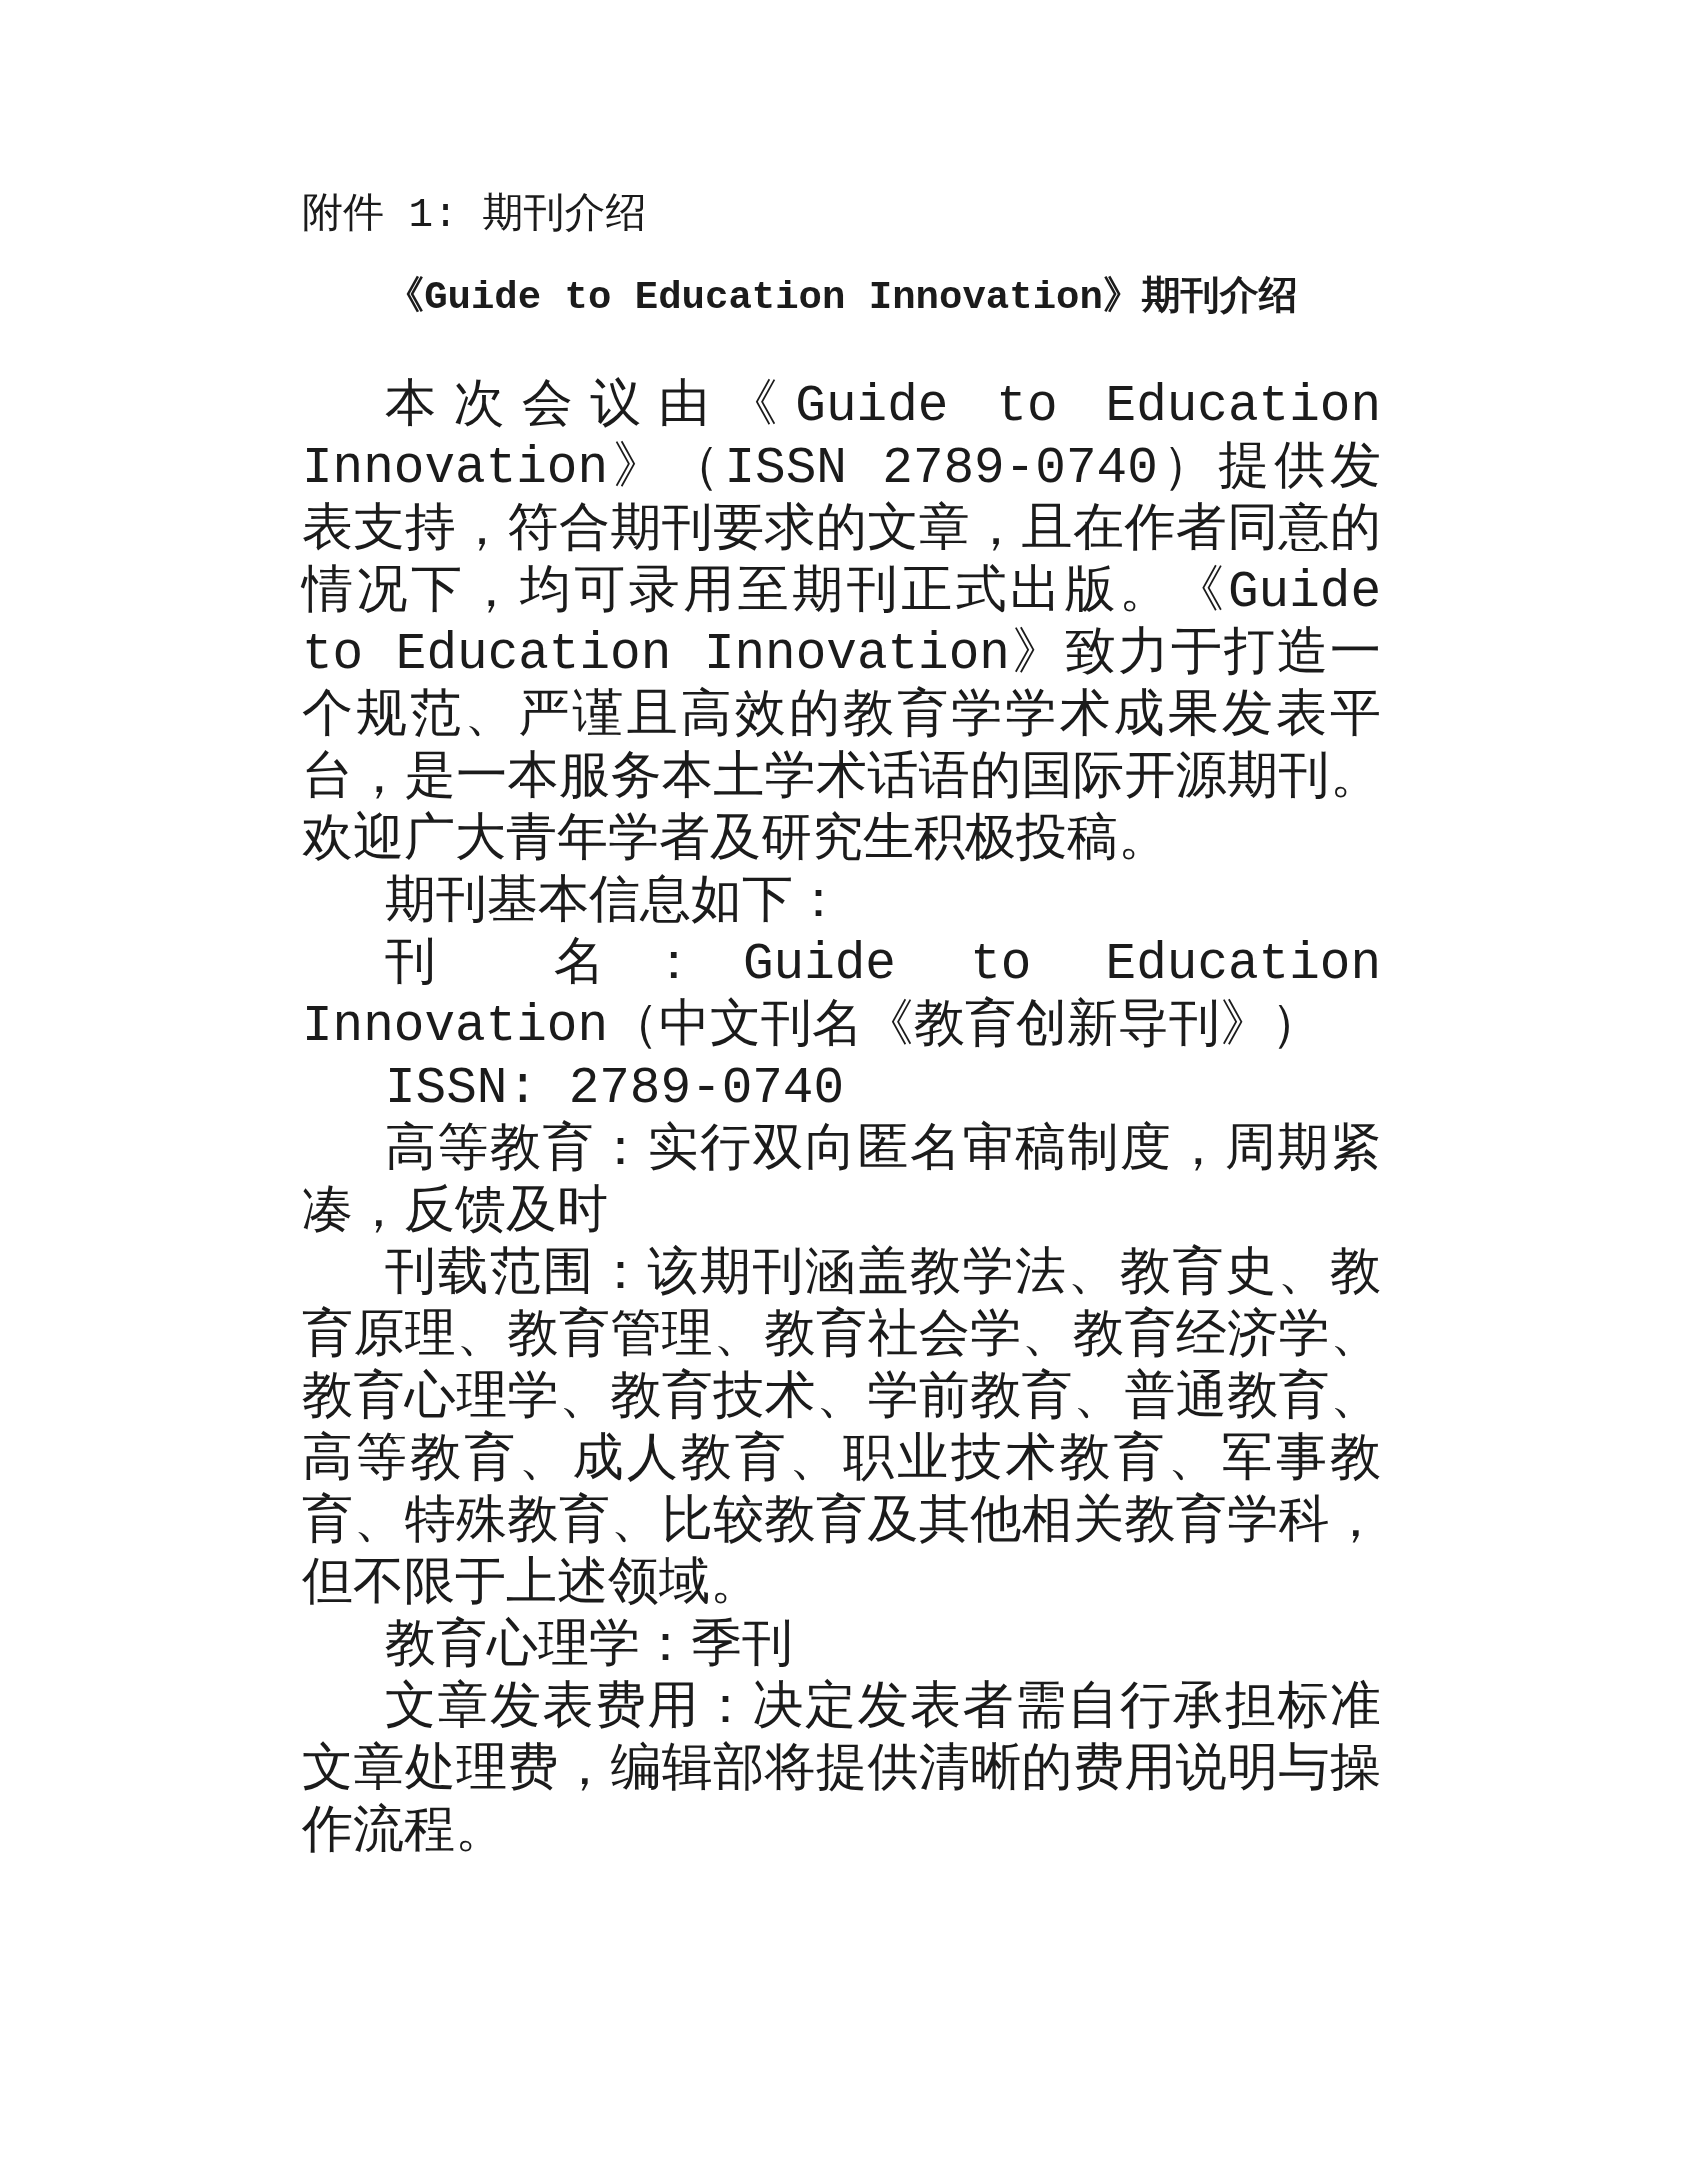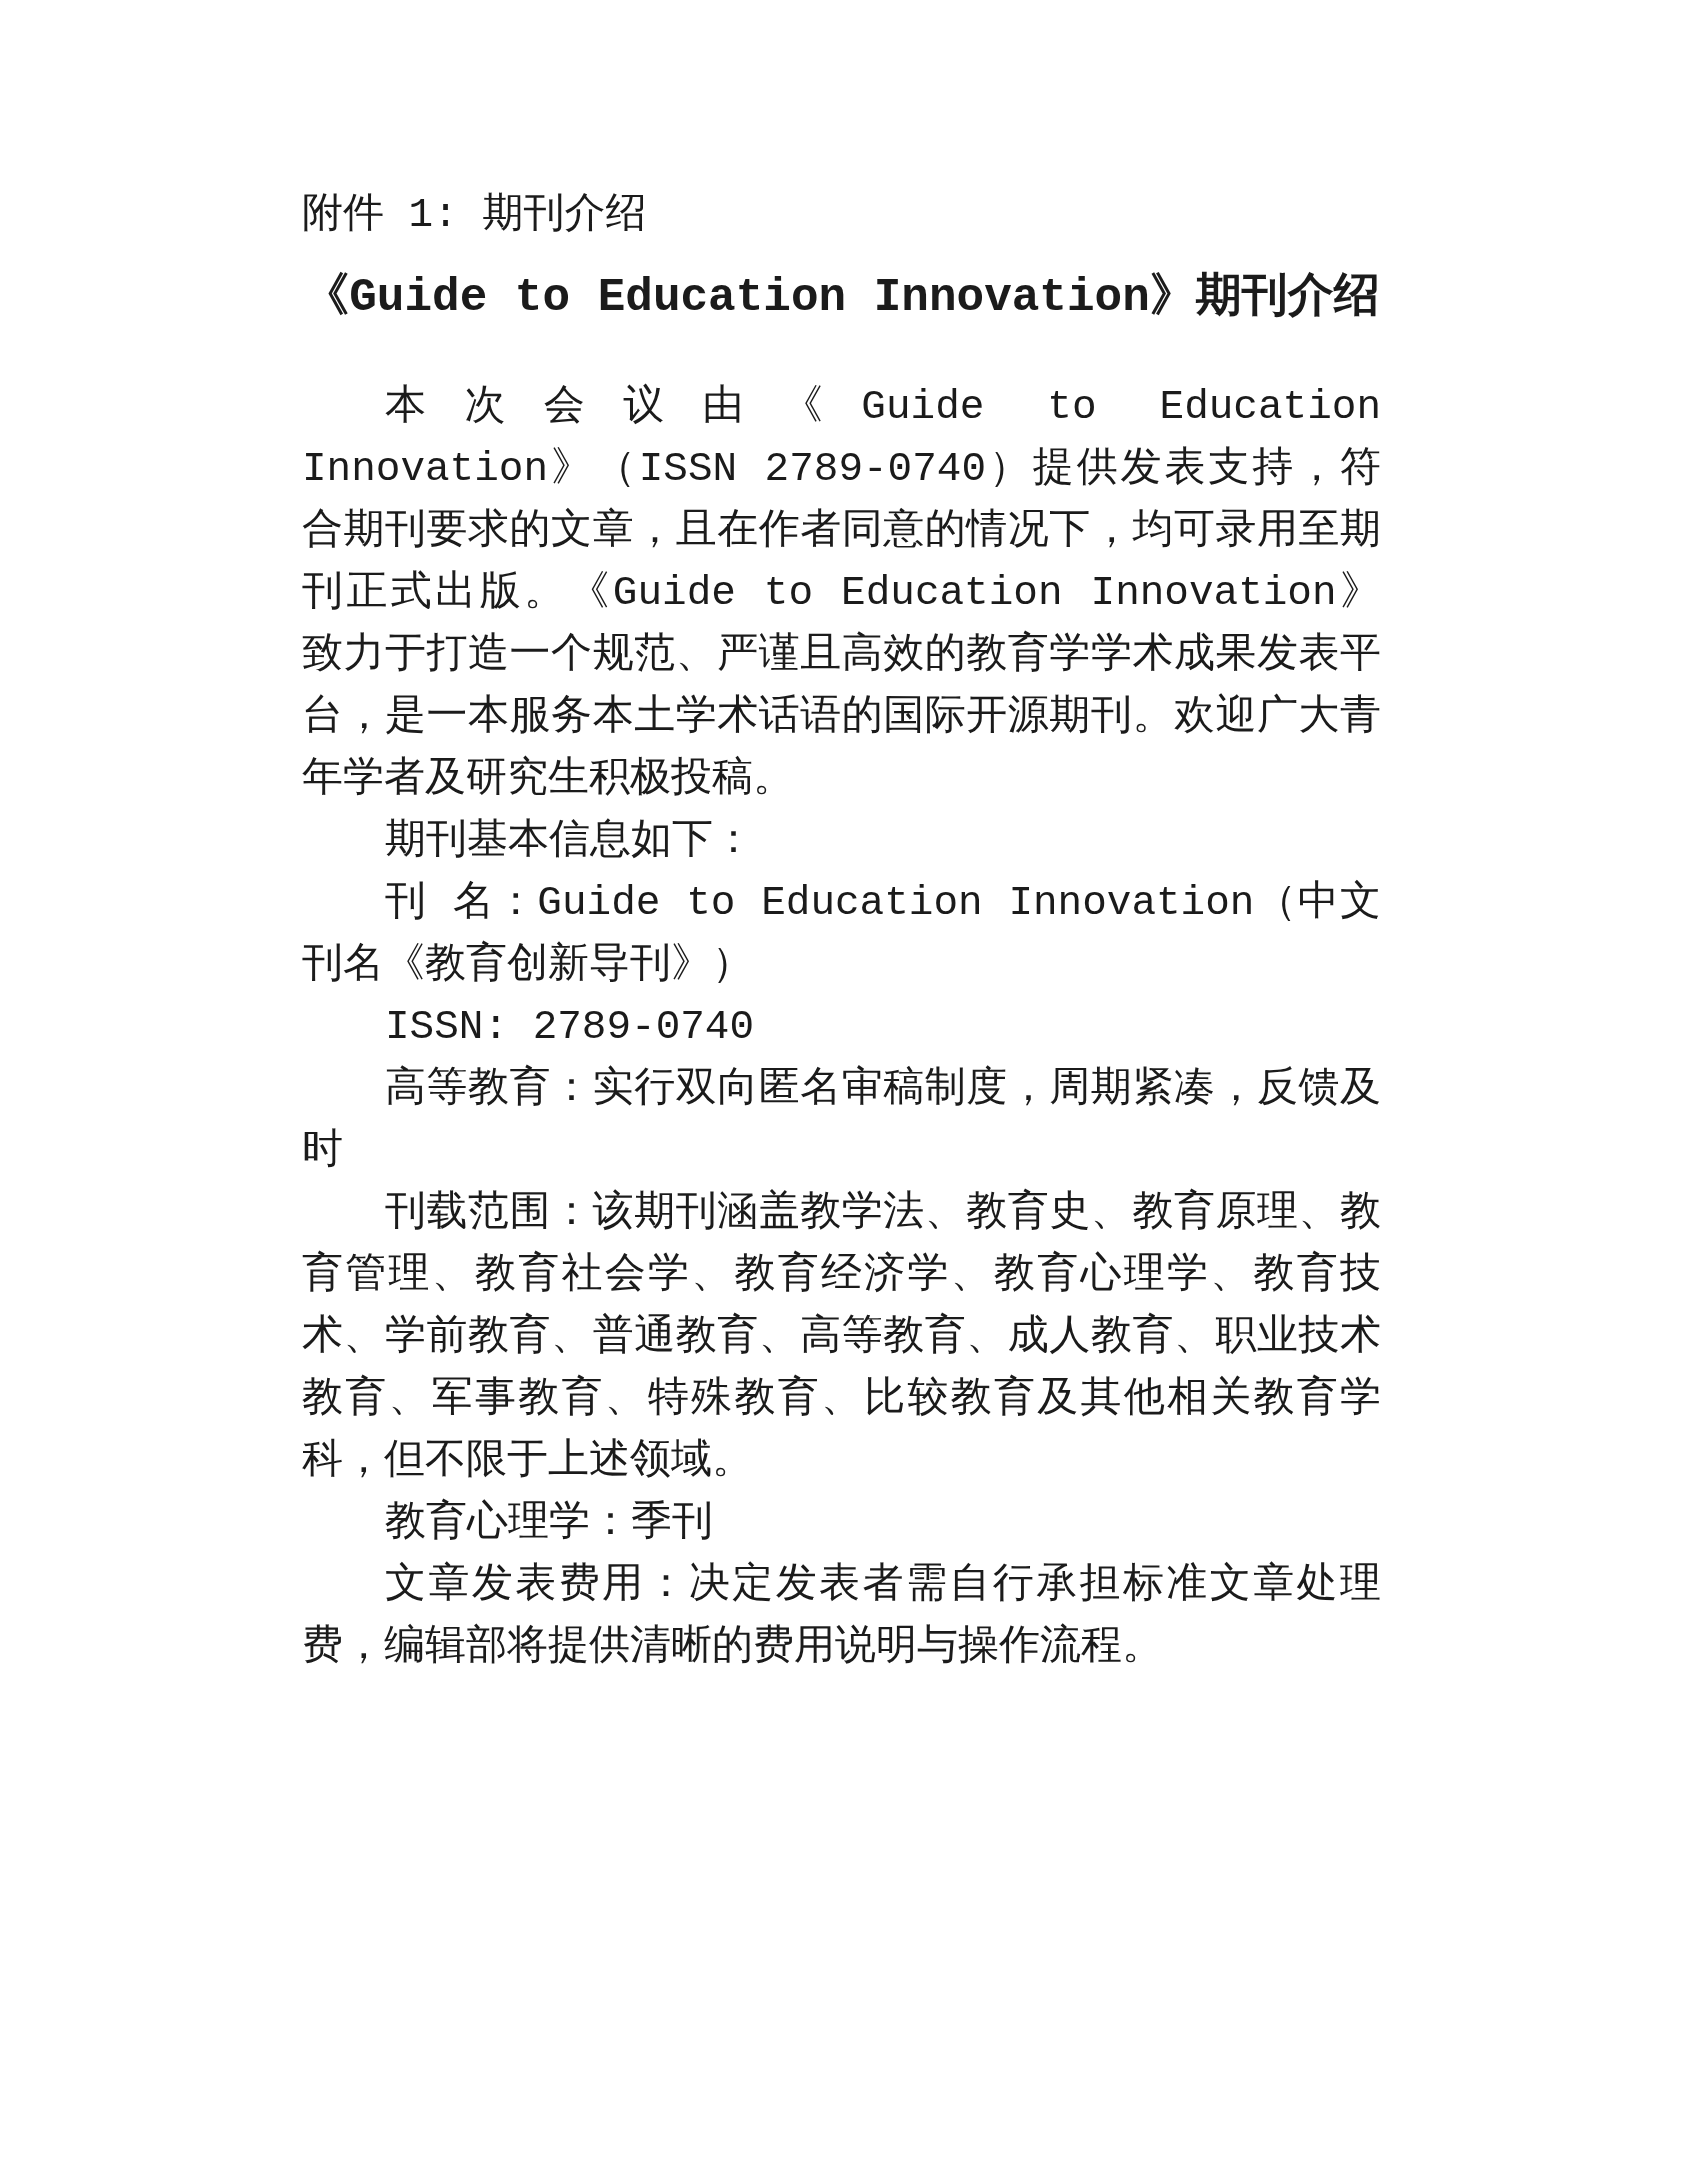--- a/index.html
+++ b/index.html
@@ -24,28 +24,28 @@
   }
   .attachment-note {
     font-size: 41px;
     line-height: 46px;
     white-space: nowrap;
   }
   .doc-title {
     margin: 34px 0 0 0;
     padding: 0;
     text-align: center;
-    font-size: 46px;
+    font-size: 39px;
     line-height: 53px;
     font-weight: 700;
     letter-spacing: 0;
   }
   .doc-body {
     margin-top: 51px;
-    font-size: 41px;
+    font-size: 51px;
     line-height: 62px;
     text-align: justify;
     text-justify: inter-ideograph;
   }
   .doc-body p {
     margin: 0;
     padding: 0;
     word-break: break-word;
   }
   .indent {

